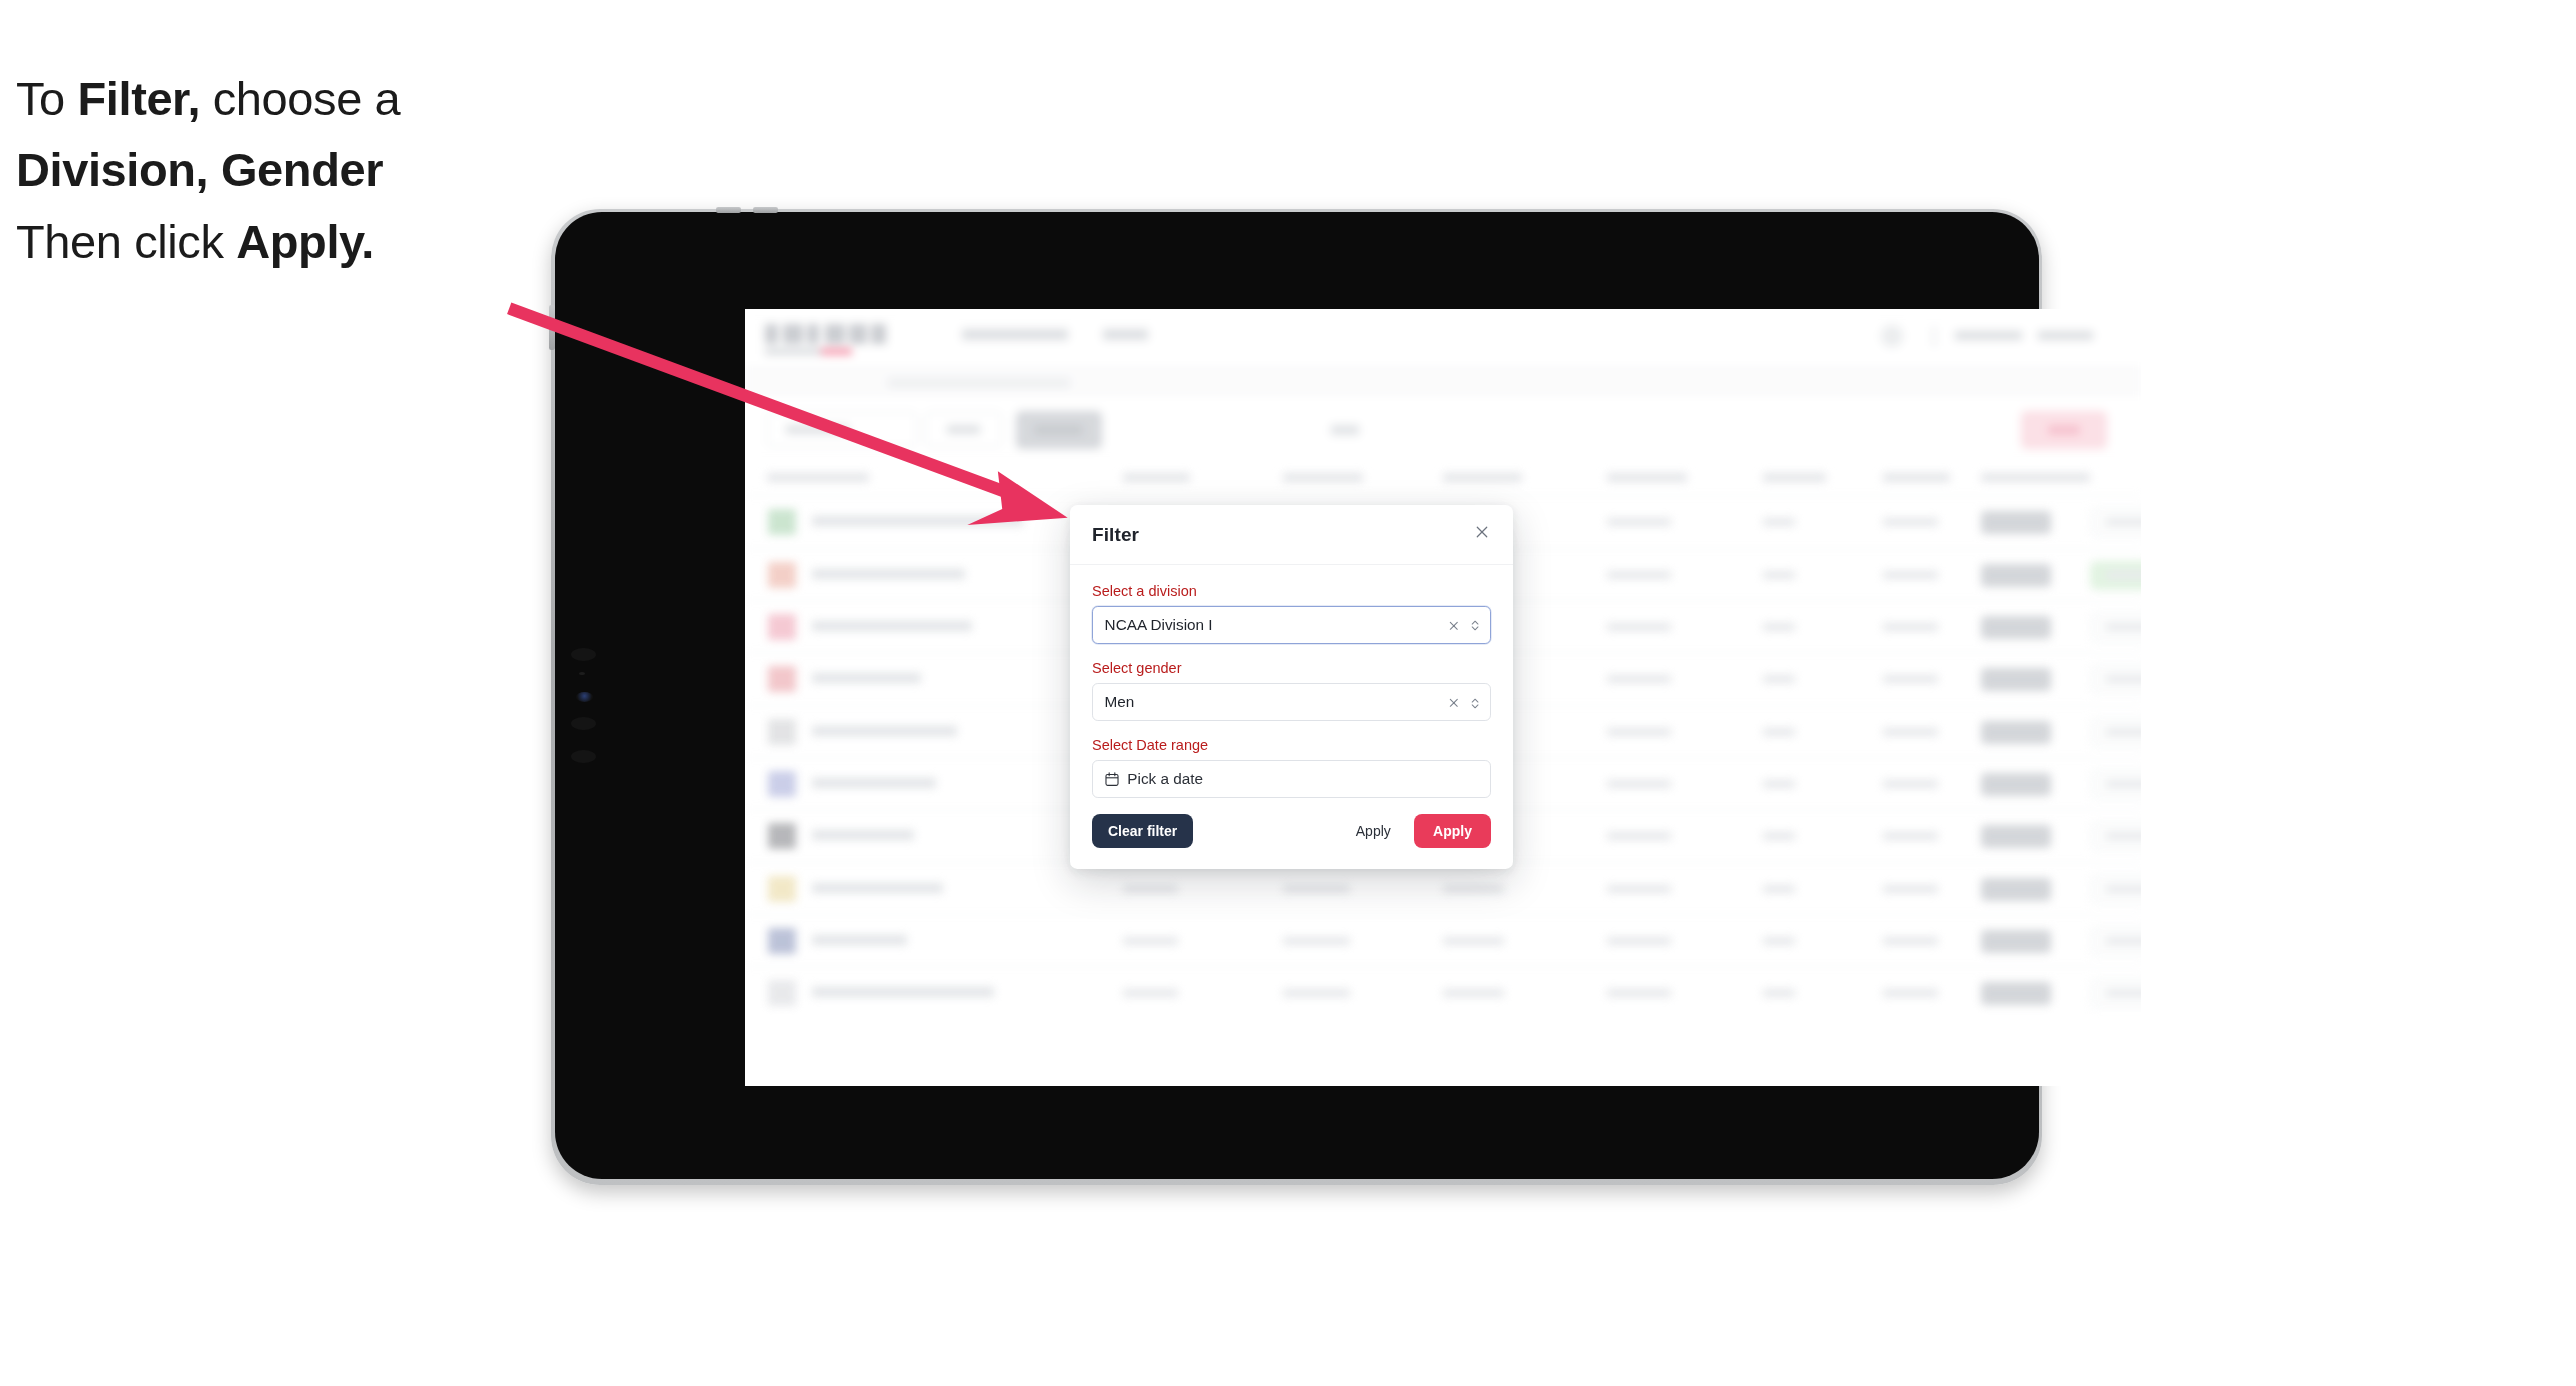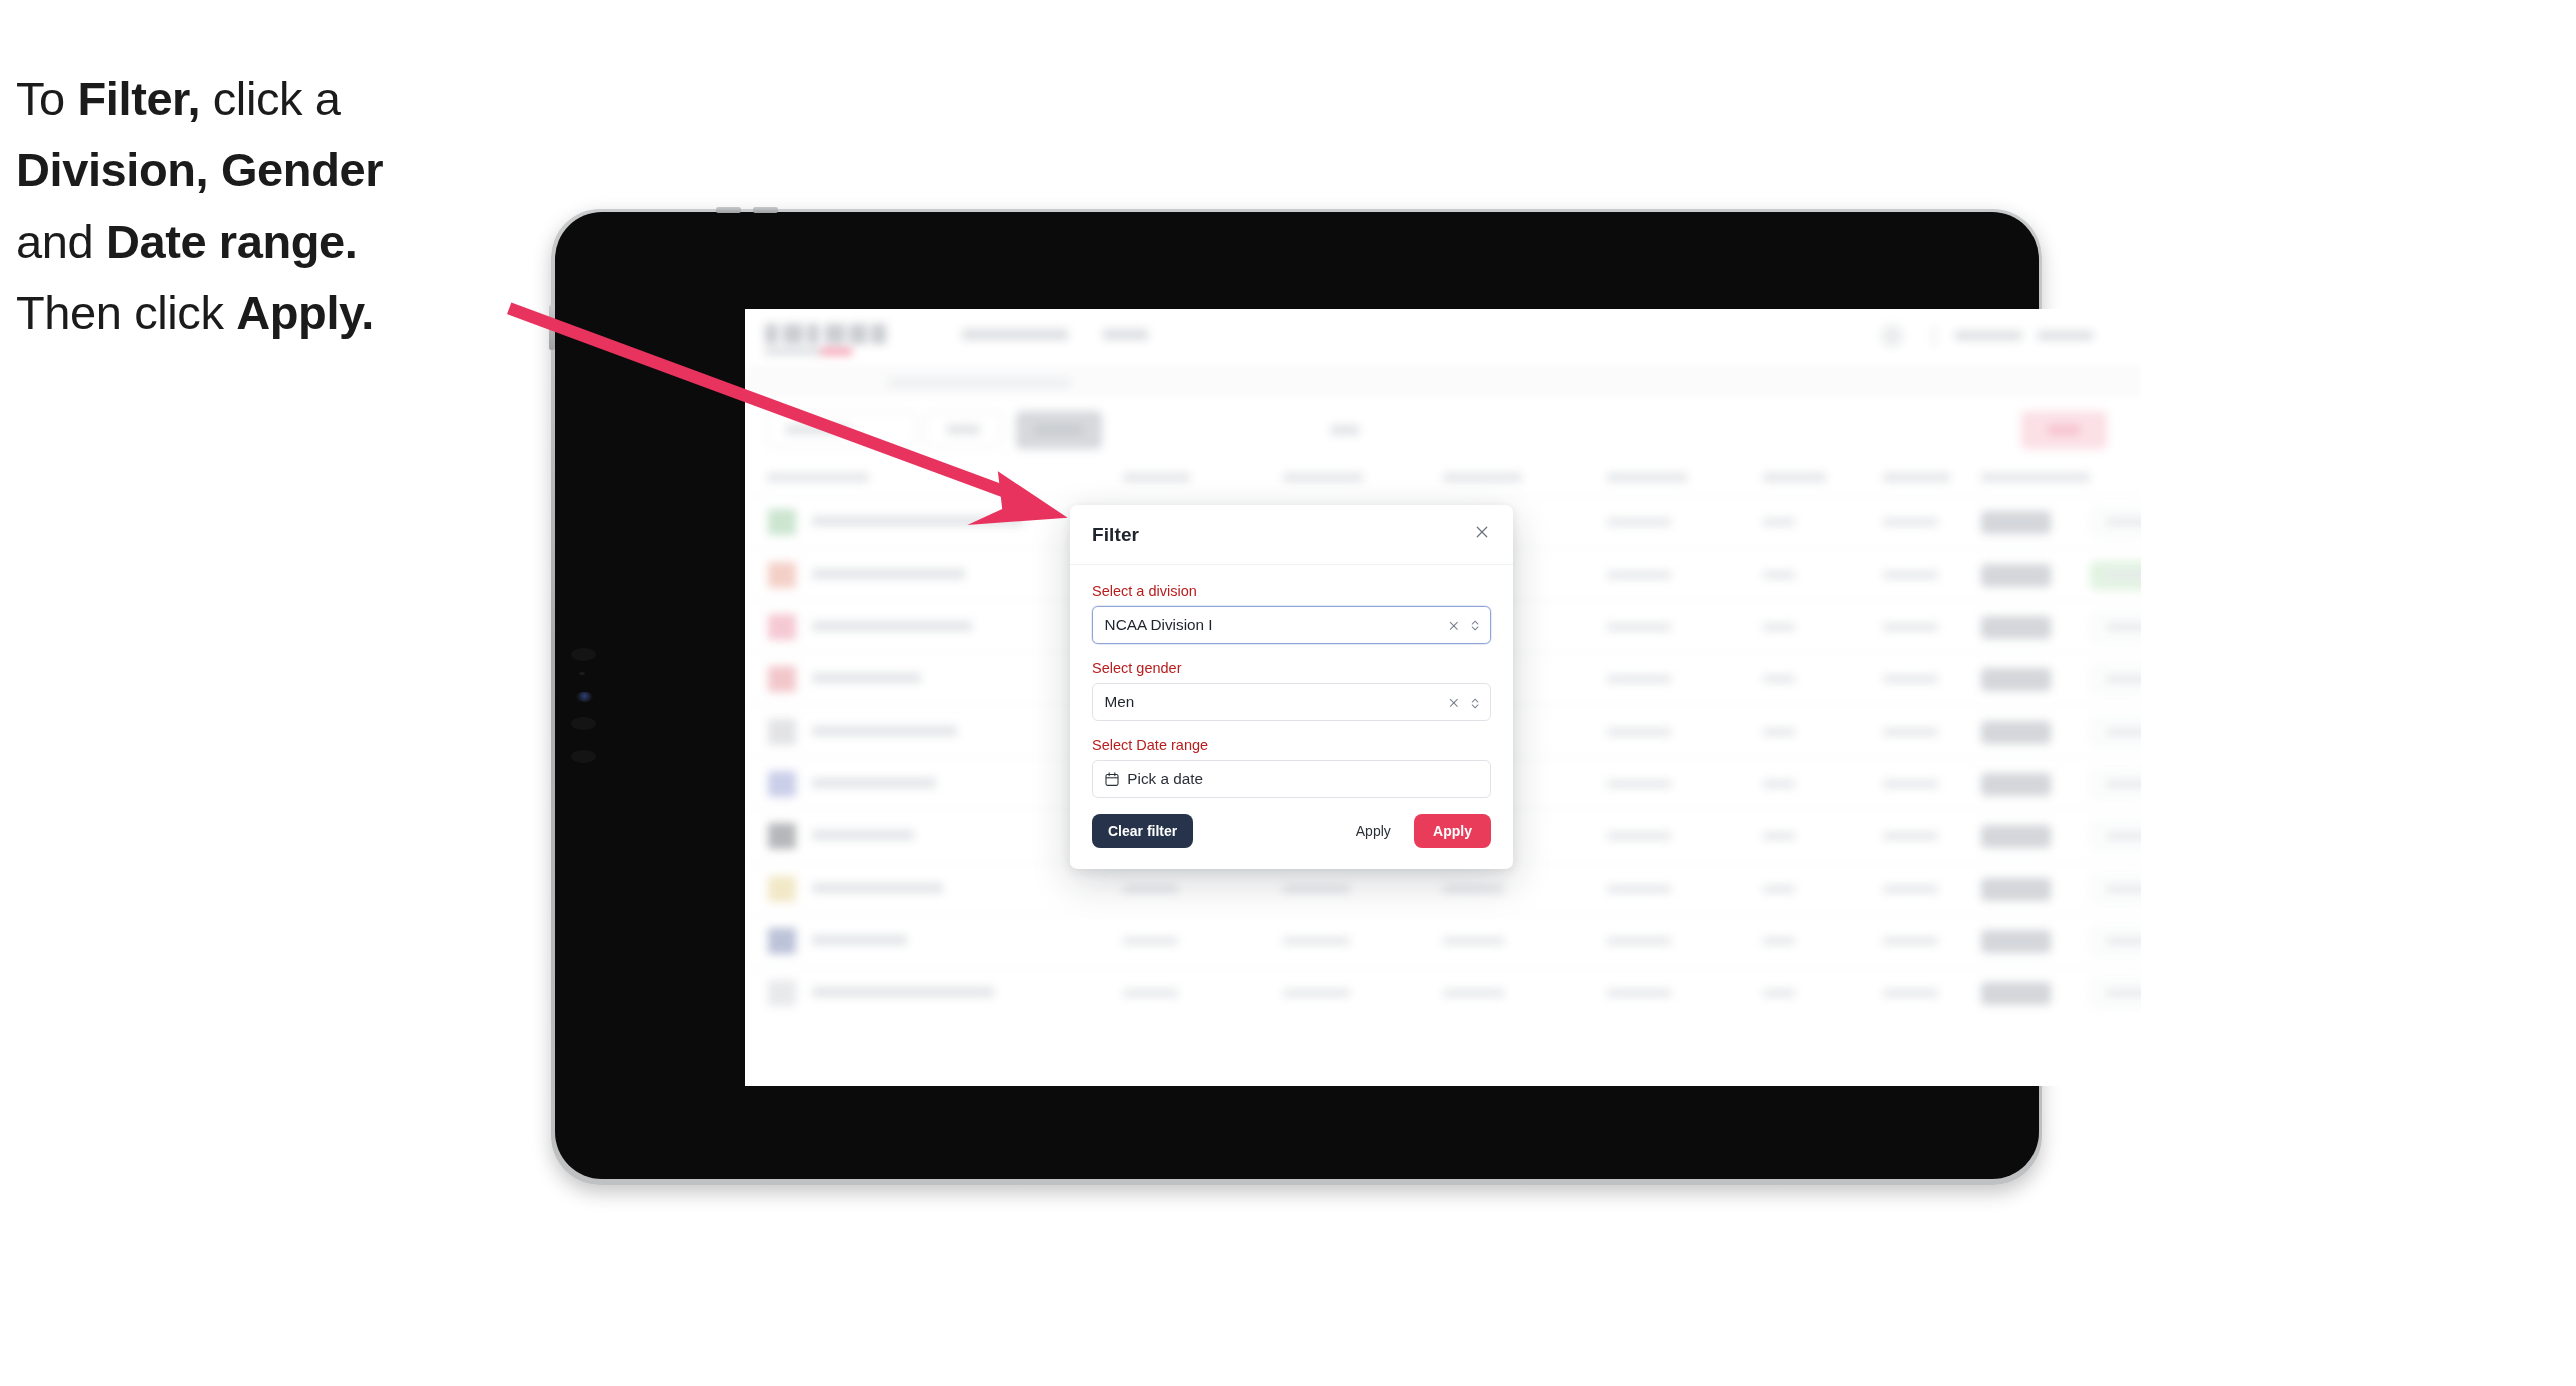--- a/index.html
+++ b/index.html
@@ -223,23 +223,22 @@
     position:absolute; left:0; top:0; width:2576px; height:1386px;
     pointer-events:none;
   }
 </style>
 </head>
 <body>
 
 <div id="stage">
 
   <div id="caption">
-    <span class="cap-line"><span>To </span><b>Filter,</b><span> click a</span></span>
+    <span class="cap-line"><span>To </span><b>Filter,</b><span> choose a</span></span>
     <span class="cap-line"><b>Division, Gender</b></span>
-    <span class="cap-line"><span>and </span><b>Date range.</b></span>
     <span class="cap-line"><span>Then click </span><b>Apply.</b></span>
   </div>
 
   <div id="tablet-shell">
     <div id="tablet-body">
       <div class="side-btn" id="btn-top-1"></div>
       <div class="side-btn" id="btn-top-2"></div>
       <div class="side-btn" id="btn-left-power"></div>
       <div class="lens" id="lens-a"></div>
       <div class="lens" id="dot-mic"></div>

